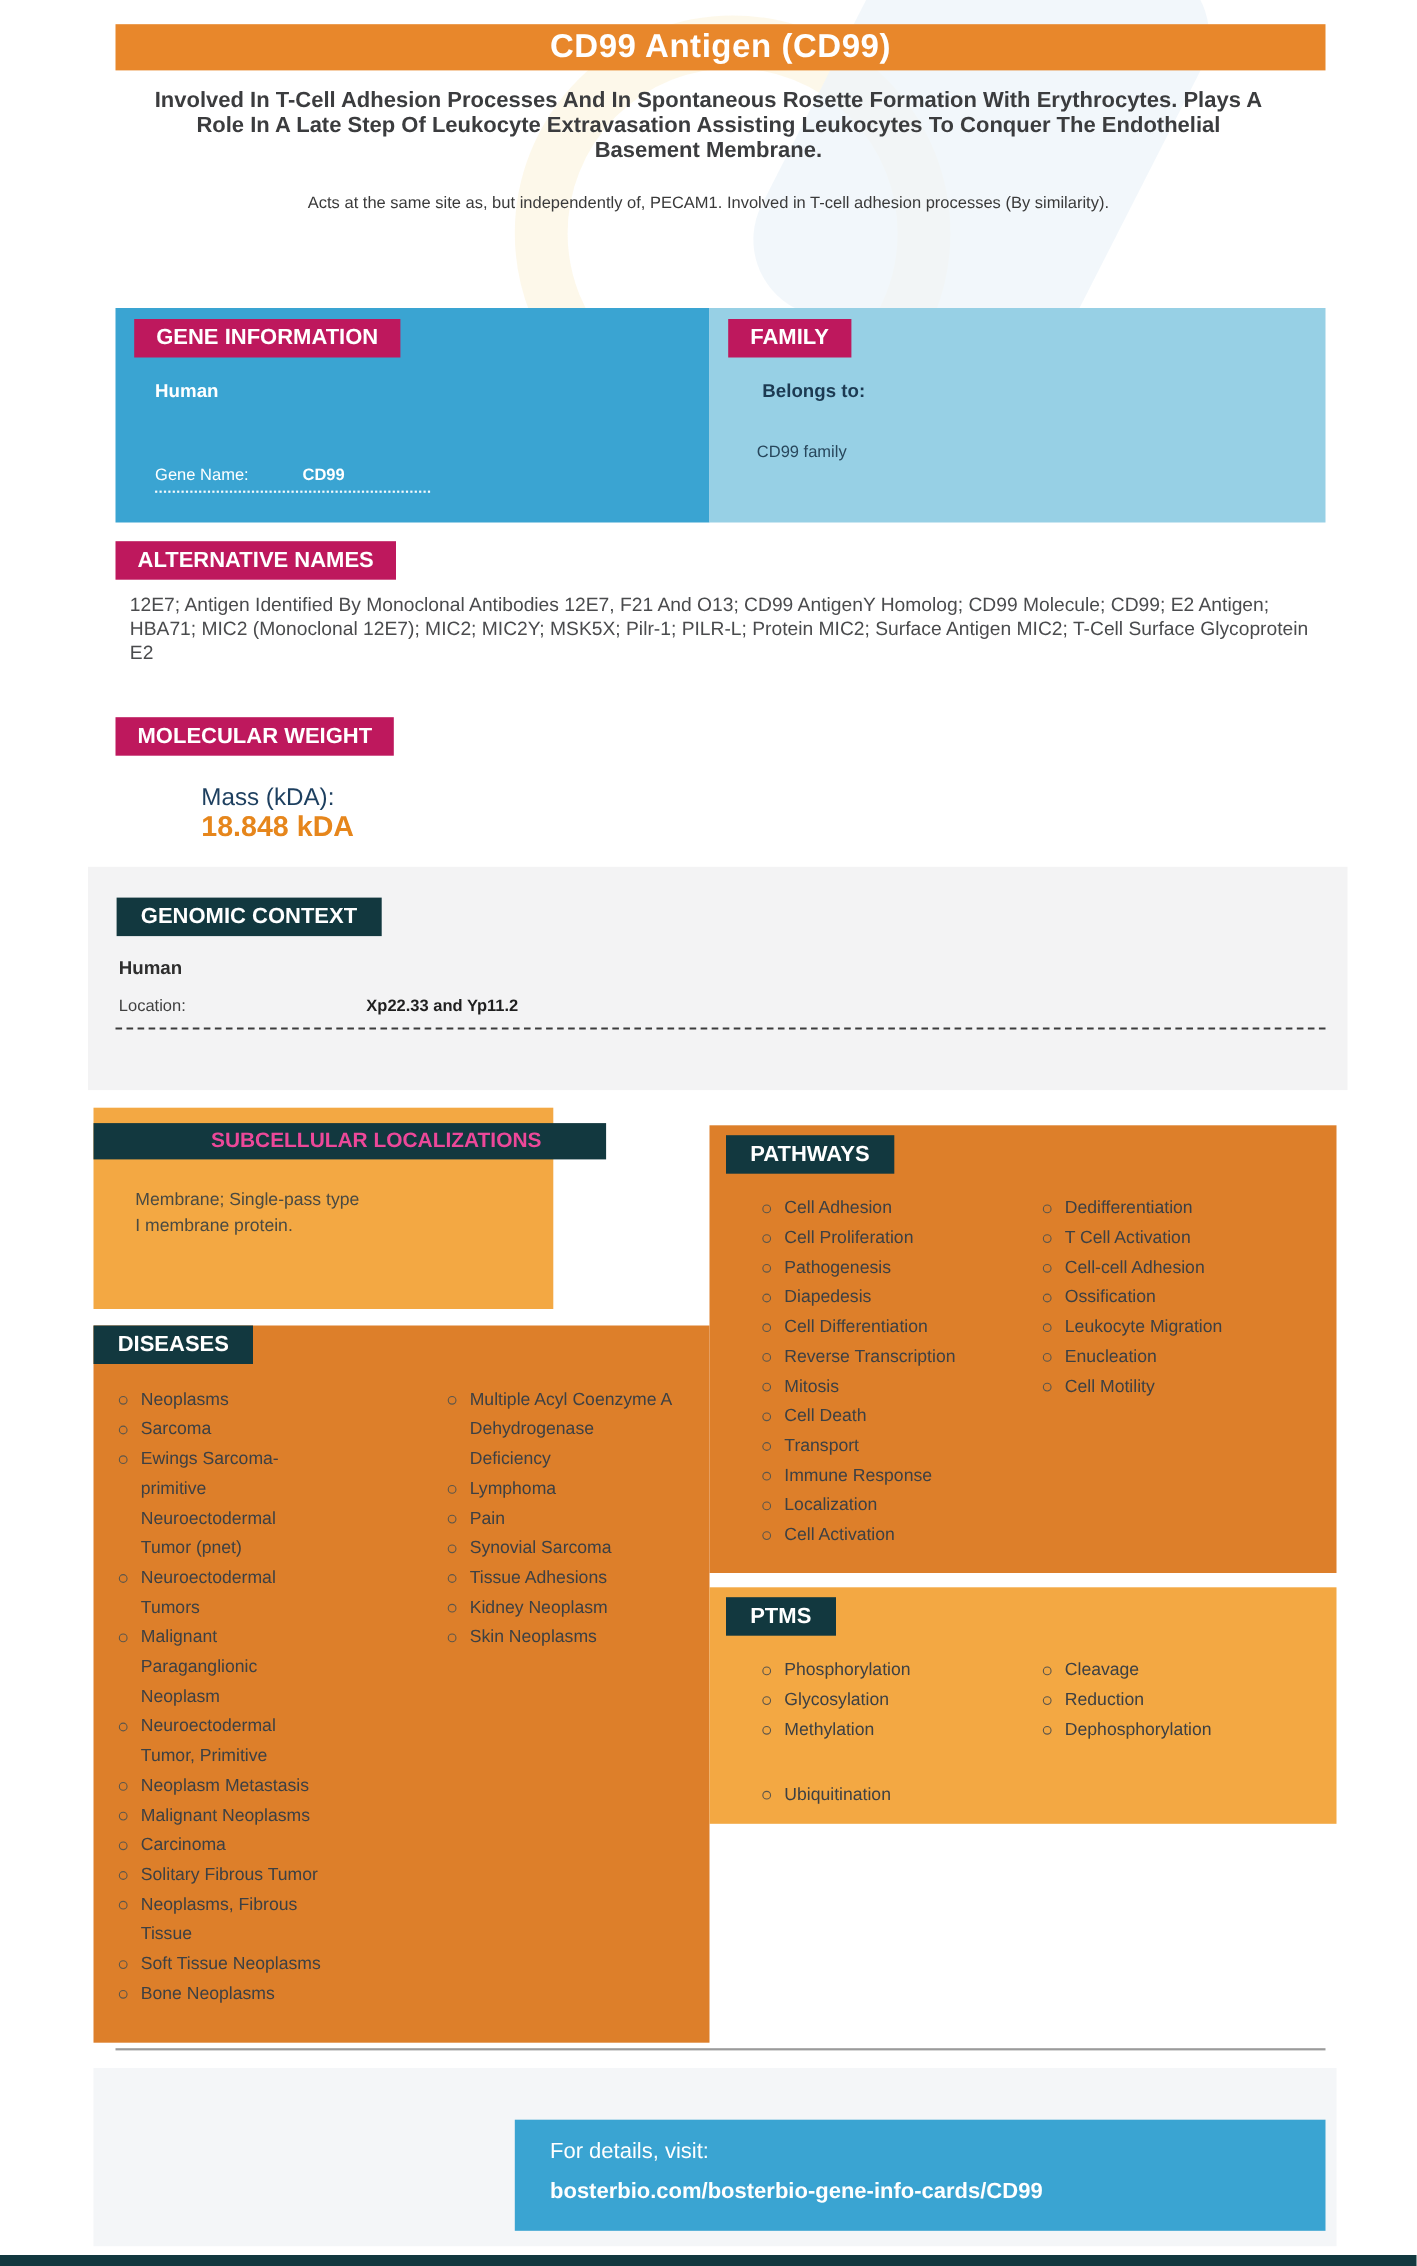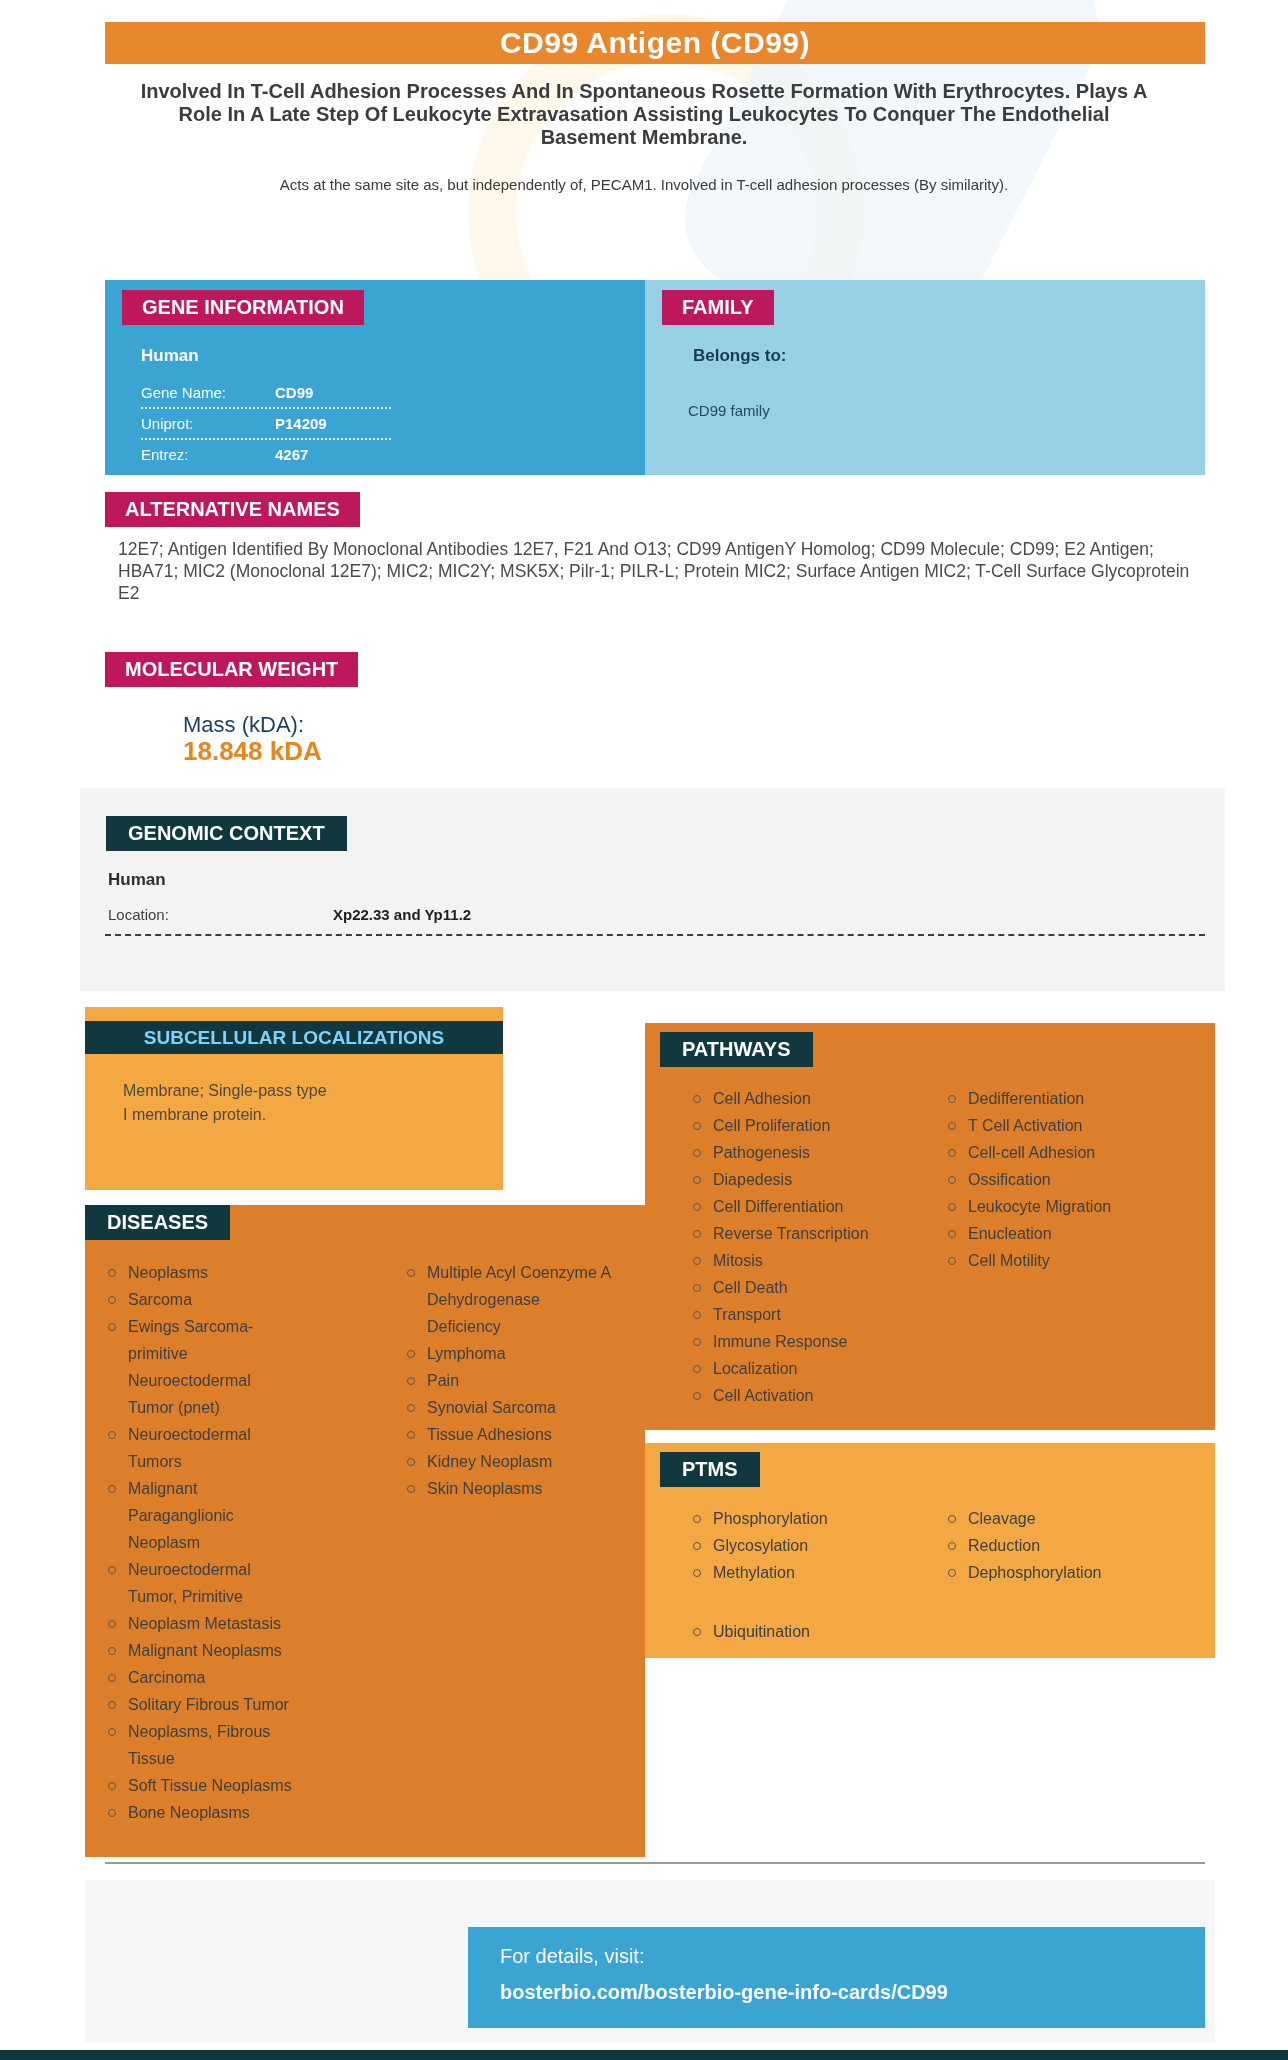--- a/index.html
+++ b/index.html
@@ -34,21 +34,21 @@
   
   .gene-box { left:105px; top:280px; width:540px; height:195px; background:#3aa4d2; }
   .family-box { left:645px; top:280px; width:560px; height:195px; background:#97d0e5; }
   .box-badge { position:absolute; left:17px; top:10px; }
   .gene-species { position:absolute; left:36px; top:66px; color:#ffffff;
                   font-weight:bold; font-size:17px; }
   .gene-rows { position:absolute; left:36px; top:98px; width:250px; }
   .gene-row { display:flex; height:29px; align-items:center; color:#ffffff; font-size:15px; }
   .gene-row .lbl { width:134px; }
   .gene-row .val { font-weight:bold; }
-  .gene-row.dotted { border-bottom:2px dotted rgba(255,255,255,.95); }
+  .gene-row.dotted { border-bottom:2px dotted rgba(255,255,255,.95);margin-top:39px; }
   .family-label { position:absolute; left:48px; top:66px; color:#1c3a52;
                   font-weight:bold; font-size:17px; }
   .family-value { position:absolute; left:43px; top:122px; color:#28475c; font-size:15px; }
 
   
   .altnames-badge { left:105px; top:492px; }
   .altnames-text { left:118px; top:538px; width:1072px; font-size:17.5px;
                    color:#4a4b4d; line-height:22px; }
 
   
@@ -63,22 +63,22 @@
                      font-size:17px; color:#2e2e2e; }
   .genomic-row { position:absolute; left:28px; width:1090px; display:flex; font-size:15px; }
   .genomic-row .lbl { width:225px; color:#3f3f3f; }
   .genomic-row .val { font-weight:bold; color:#1f1f1f; }
   .genomic-dash { position:absolute; left:25px; top:146px; width:1100px;
                   border-top:2px dashed #3c3c3c; }
 
   
   .subcell-box { left:85px; top:1007px; width:418px; height:183px; background:#f3a843; }
   .subcell-band { position:absolute; left:0; top:14px; width:100%; height:33px;
-                  background:#12383f; color:#7dd3fc; font-weight:bold; font-size:19px;
-                  text-align:center; line-height:33px; }
+                  background:#12383f; color:#ec4899; font-weight:bold; font-size:19px;
+                  text-align:center; line-height:33px;padding-left:48px; }
   .subcell-text { position:absolute; left:38px; top:72px; width:205px; font-size:16px;
                   color:#4a4a42; line-height:24px; }
 
   .diseases-box { left:85px; top:1205px; width:560px; height:652px; background:#dd7f2a; }
   .diseases-badge { position:absolute; left:0; top:0; }
   .pathways-box { left:645px; top:1023px; width:570px; height:407px; background:#dd7f2a; }
   .ptms-box { left:645px; top:1443px; width:570px; height:215px; background:#f3a843; }
   .inset-badge { position:absolute; left:15px; top:9px; }
 
   ul.blist { list-style:none; margin:0; padding:0; position:absolute; }

